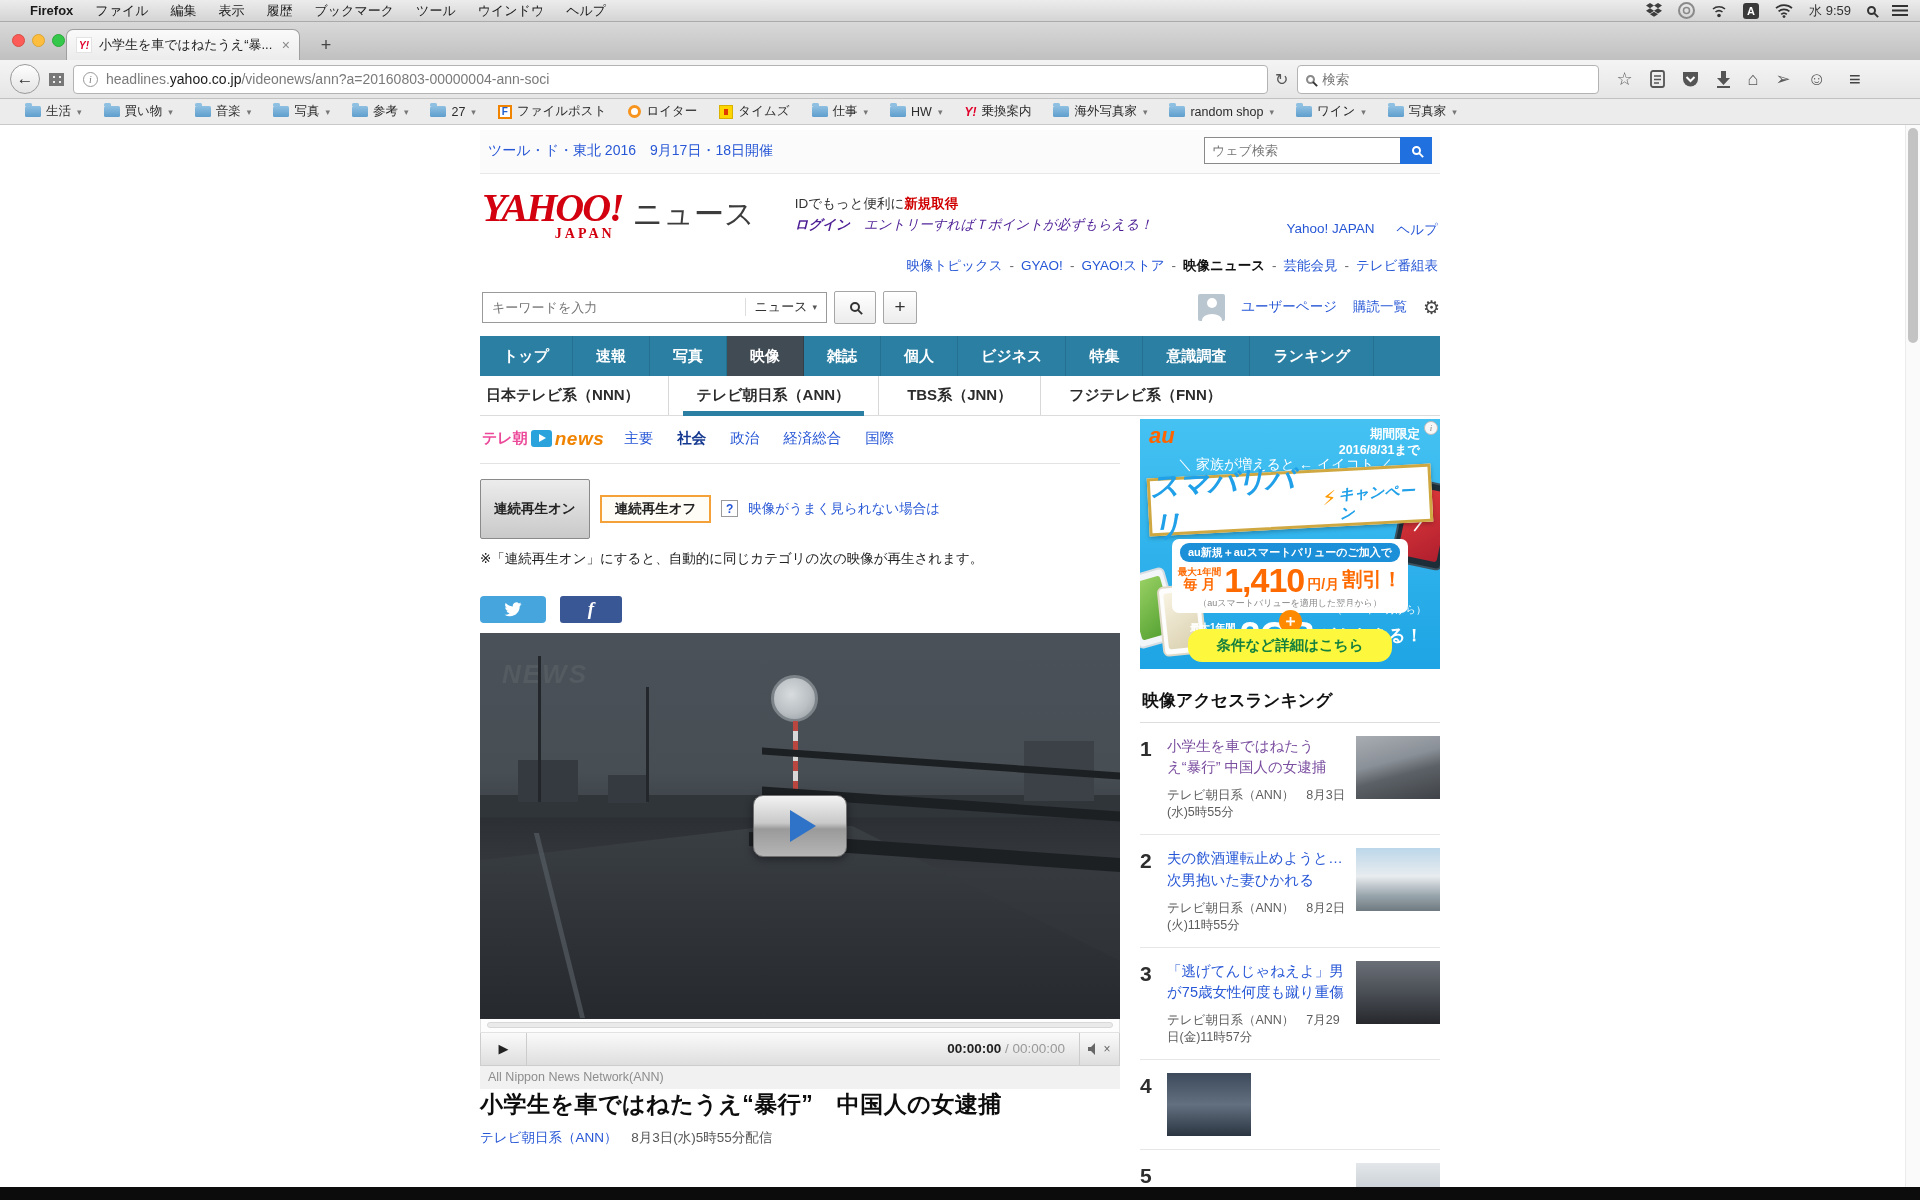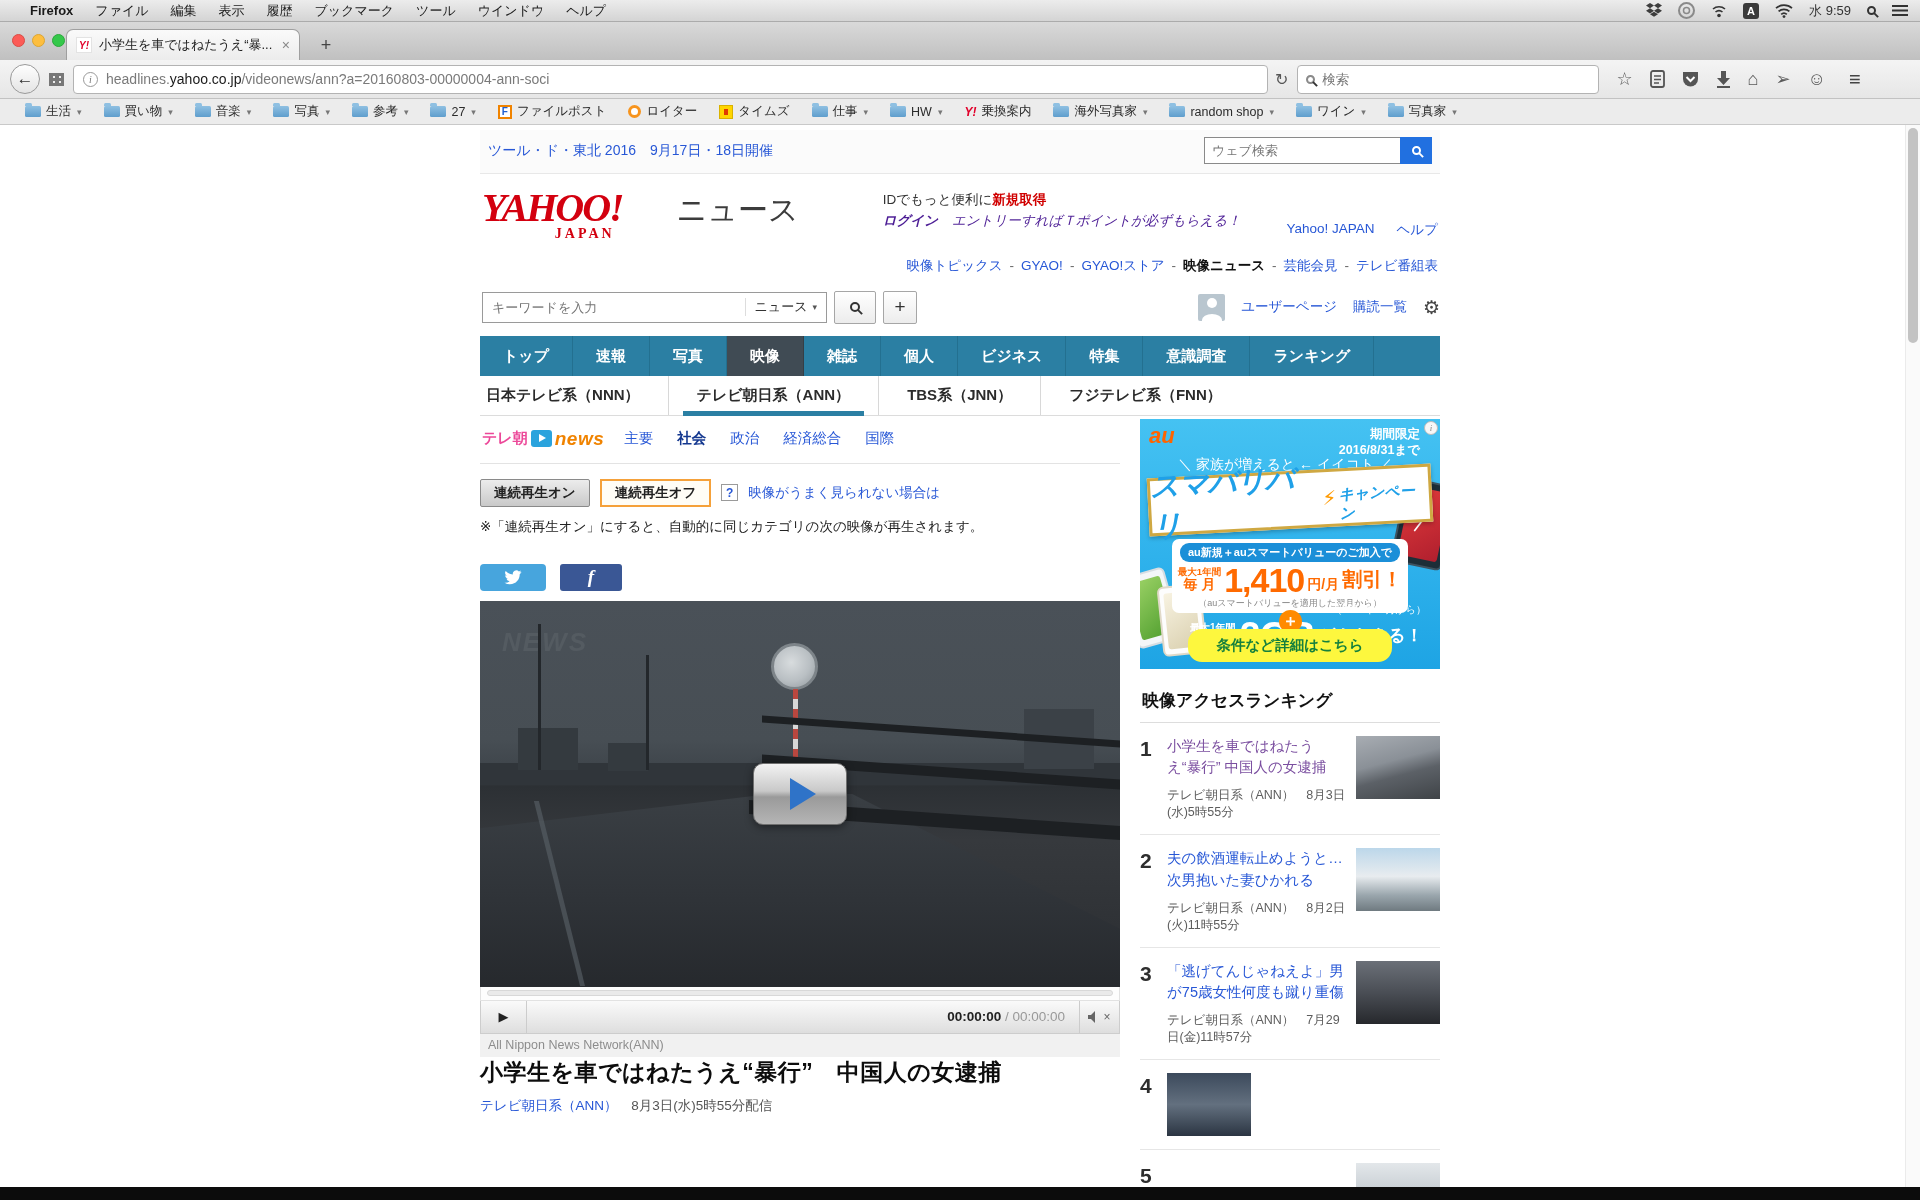--- a/index.html
+++ b/index.html
@@ -80,21 +80,21 @@
   .inner { width:960px; margin:0 auto; padding-top:5px; }
 
   .topstrip { display:flex; justify-content:space-between; align-items:center; padding:7px 8px 9px 8px;
               background:#fbfbfb; border-bottom:1px solid #e8e8e8; }
   .event { font-size:14px; }
   .wsearch { display:flex; align-items:center; }
   .wsearch input { width:196px; height:27px; border:1px solid #8a8a8a; border-right:none; padding:0 7px; font-size:13px; outline:none; }
   .wsbtn { width:32px; height:27px; background:#2170e0; display:flex; align-items:center; justify-content:center; }
   .wsbtn .mag { border-color:#fff; } .wsbtn .mag::after { background:#fff; }
 
-  .yheader { display:flex; align-items:flex-start; padding:16px 0 8px 2px; position:relative;gap:44px; }
+  .yheader { display:flex; align-items:center; padding:16px 0 8px 2px; position:relative; }
   .ylogo { display:flex; flex-direction:column; align-items:flex-end; line-height:0.9; }
   .ylogo .ymain { font-family:"Liberation Serif",serif; font-weight:bold; font-style:italic; font-size:40px;
                   color:#d3000f; letter-spacing:-2px; }
   .ylogo .ysub { font-family:"Liberation Serif",serif; font-weight:bold; font-size:14px; color:#d3000f;
                  letter-spacing:3px; margin:2px 8px 0 0; }
   .yservice { font-size:30px; color:#3c3c3c; margin:0 0 2px 10px; }
   .idmsgs { margin-left:40px; font-size:13.5px; line-height:1.55; color:#333; margin-bottom:0; }
   .idmsgs .red { color:#d00000; font-weight:bold; }
   .idmsgs .blue { color:#4c1d95;font-style:italic; }
   .idmsgs .lg { font-weight:bold; margin-right:14px; }
@@ -138,21 +138,21 @@
   .tvasahi { display:flex; align-items:center; gap:3px; }
   .tvasahi .t1 { color:#ec4899; font-weight:bold; font-size:15px; }
   .tvicon { width:21px; height:17px; background:#2aa3dd; border-radius:3px; position:relative; }
   .tvicon::after { content:""; position:absolute; top:4px; left:8px; border-left:7px solid #fff;
                    border-top:4.5px solid transparent; border-bottom:4.5px solid transparent; }
   .tvasahi .t2 { color:#f08300; font-weight:bold; font-style:italic; font-size:19px; letter-spacing:0.5px; }
   .newscats { display:flex; gap:24px; font-size:14.5px; }
   .newscats .cat.active { color:#13378f; font-weight:bold; }
 
   .pbrow { display:flex; align-items:center; gap:10px; margin-top:15px; }
-  .btn-on { font-size:13.5px; font-weight:bold; color:#222; padding:4px 13px; border:1px solid #8a8a8a;
+  .btn-on { font-size:13.5px; font-weight:bold; color:#222; padding:20px 13px; border:1px solid #8a8a8a;
             background:linear-gradient(#ececec,#c9c9c9); border-radius:2px; }
   .btn-off { font-size:13.5px; font-weight:bold; color:#222; padding:3px 13px; border:2px solid #f5a13a; background:#fffdf6; }
   .qicon { width:17px; height:17px; background:#fff; border:1px solid #9a9a9a; color:#2757d6; font-size:12px;
            font-weight:bold; display:flex; align-items:center; justify-content:center; }
   .trouble { font-size:13.5px; }
   .pbnote { margin-top:11px; font-size:13.5px; color:#222; }
 
   .sharerow { display:flex; gap:14px; margin-top:28px; }
   .twbtn { width:66px; height:27px; background:#47a5dd; border-radius:4px; display:flex; align-items:center; justify-content:center; }
   .fbbtn { width:62px; height:27px; background:#3a5795; border-radius:3px; display:flex; align-items:center; justify-content:center;

